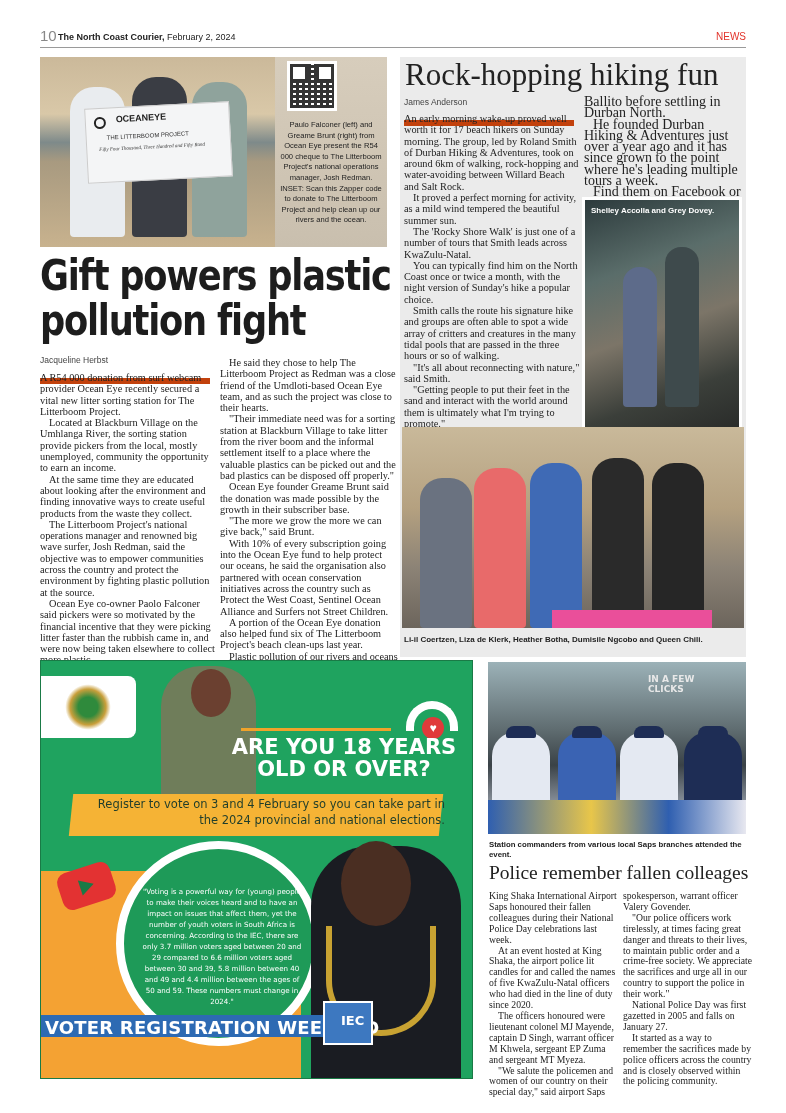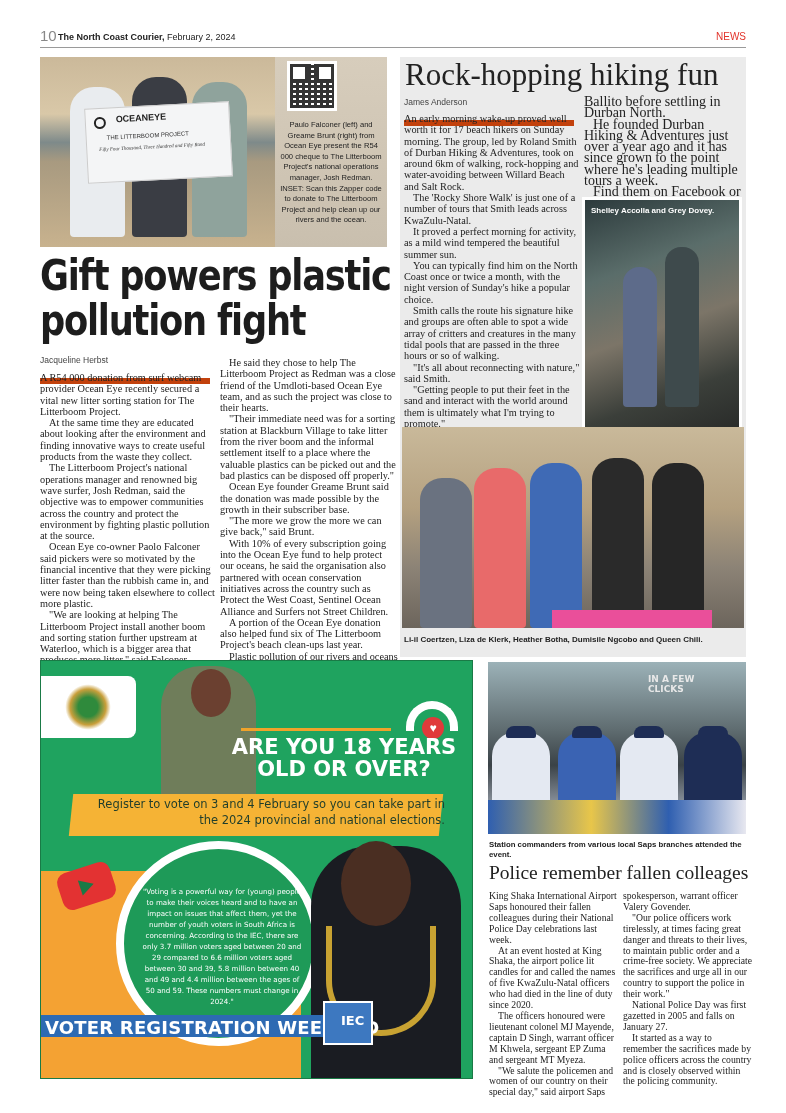--- a/index.html
+++ b/index.html
@@ -125,20 +125,21 @@
 
 <div class="headline1">
   <div>Gift powers plastic</div>
   <div>pollution fight</div>
 </div>
 
 <div class="byline byline1">Jacqueline Herbst</div>
 
 <div class="col colA">
   <p class="first">A R54 000 donation from surf webcam provider Ocean Eye recently secured a vital new litter sorting station for The Litterboom Project.</p>
+  <p>Located at Blackburn Village on the Umhlanga River, the sorting station provide pickers from the local, mostly unemployed, community the opportunity to earn an income.</p>
   <p>At the same time they are educated about looking after the environment and finding innovative ways to create useful products from the waste they collect.</p>
   <p>The Litterboom Project's national operations manager and renowned big wave surfer, Josh Redman, said the objective was to empower communities across the country and protect the environment by fighting plastic pollution at the source.</p>
   <p>Ocean Eye co-owner Paolo Falconer said pickers were so motivated by the financial incentive that they were picking litter faster than the rubbish came in, and were now being taken elsewhere to collect more plastic.</p>
   <p>"We are looking at helping The Litterboom Project install another boom and sorting station further upstream at Waterloo, which is a bigger area that produces more litter," said Falconer.</p>
 </div>
 
 <div class="col colB">
   <p>He said they chose to help The Litterboom Project as Redman was a close friend of the Umdloti-based Ocean Eye team, and as such the project was close to their hearts.</p>
   <p>"Their immediate need was for a sorting station at Blackburn Village to take litter from the river boom and the informal settlement itself to a place where the valuable plastics can be picked out and the bad plastics can be disposed off properly."</p>
   <p>Ocean Eye founder Greame Brunt said the donation was made possible by the growth in their subscriber base.</p>
@@ -148,22 +149,22 @@
   <p>Plastic pollution of our rivers and oceans is a constant menace. Anyone interested in financially assisting The Litterboom Project in their war on plastic pollution can donate via the QR code above.</p>
 </div>
 
 <div class="rock-box">
   <div class="rock-title">Rock-hopping hiking fun</div>
   <div class="byline byline2">James Anderson</div>
 </div>
 
 <div class="col colC">
   <p class="first">An early morning wake-up proved well worth it for 17 beach hikers on Sunday morning. The group, led by Roland Smith of Durban Hiking &amp; Adventures, took on around 6km of walking, rock-hopping and water-avoiding between Willard Beach and Salt Rock.</p>
+  <p>It proved a perfect morning for activity, as a mild wind tempered the beautiful summer sun.</p>
   <p>The 'Rocky Shore Walk' is just one of a number of tours that Smith leads across KwaZulu-Natal.</p>
-  <p>It proved a perfect morning for activity, as a mild wind tempered the beautiful summer sun.</p>
   <p>You can typically find him on the North Coast once or twice a month, with the night version of Sunday's hike a popular choice.</p>
   <p>Smith calls the route his signature hike and groups are often able to spot a wide array of critters and creatures in the many tidal pools that are passed in the three hours or so of walking.</p>
   <p>"It's all about reconnecting with nature," said Smith.</p>
   <p>"Getting people to put their feet in the sand and interact with the world around them is ultimately what I'm trying to promote."</p>
   <p>Smith was born in Durban but grew up in Hungary, just outside Budapest.</p>
   <p>He returned to South Africa at 21 and has spent time in many places around the country, including a year-and-a-half in</p>
 </div>
 
 <div class="col colD">
   <p class="first">Ballito before settling in Durban North.</p>

